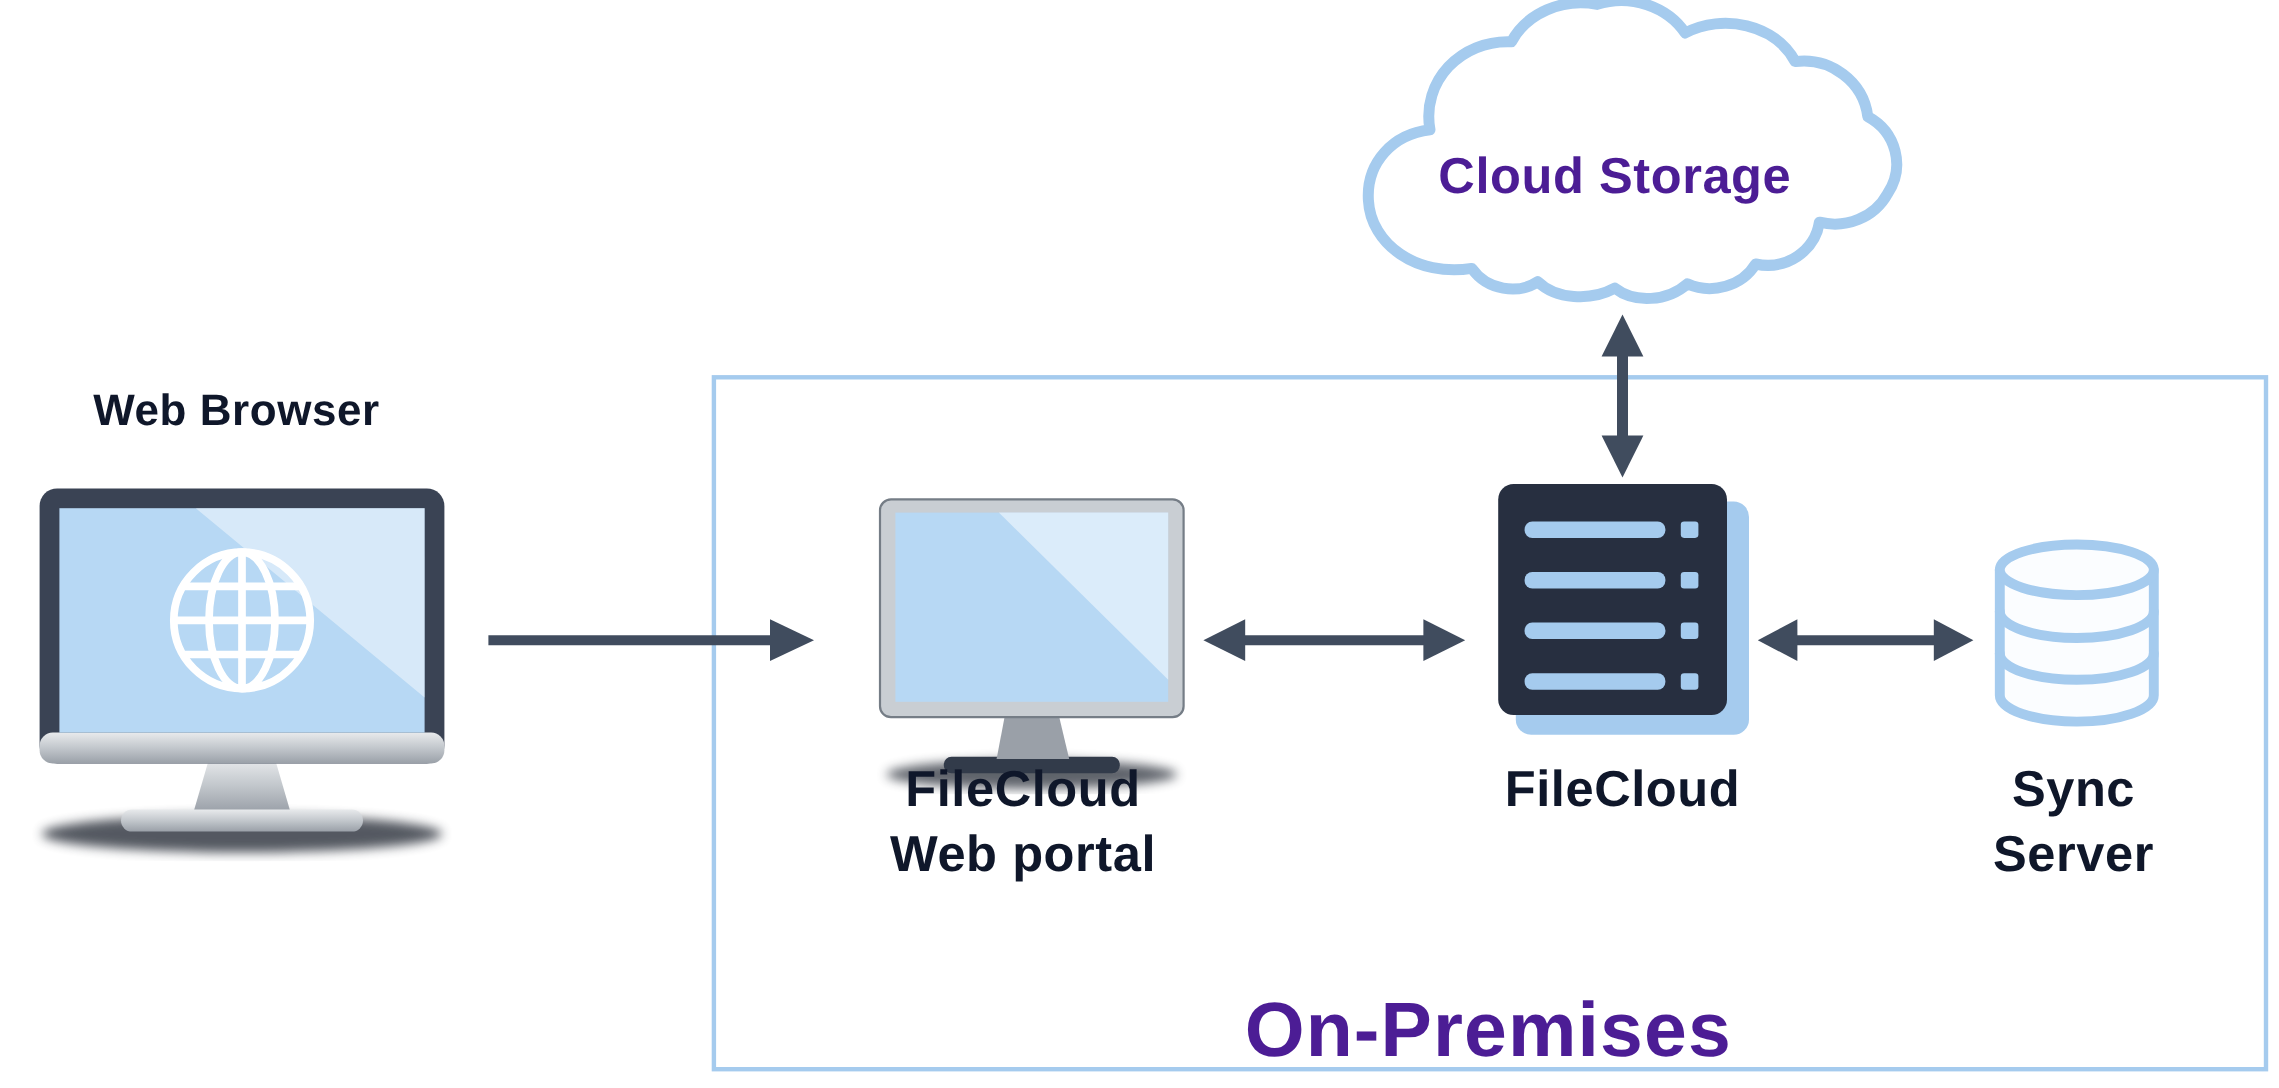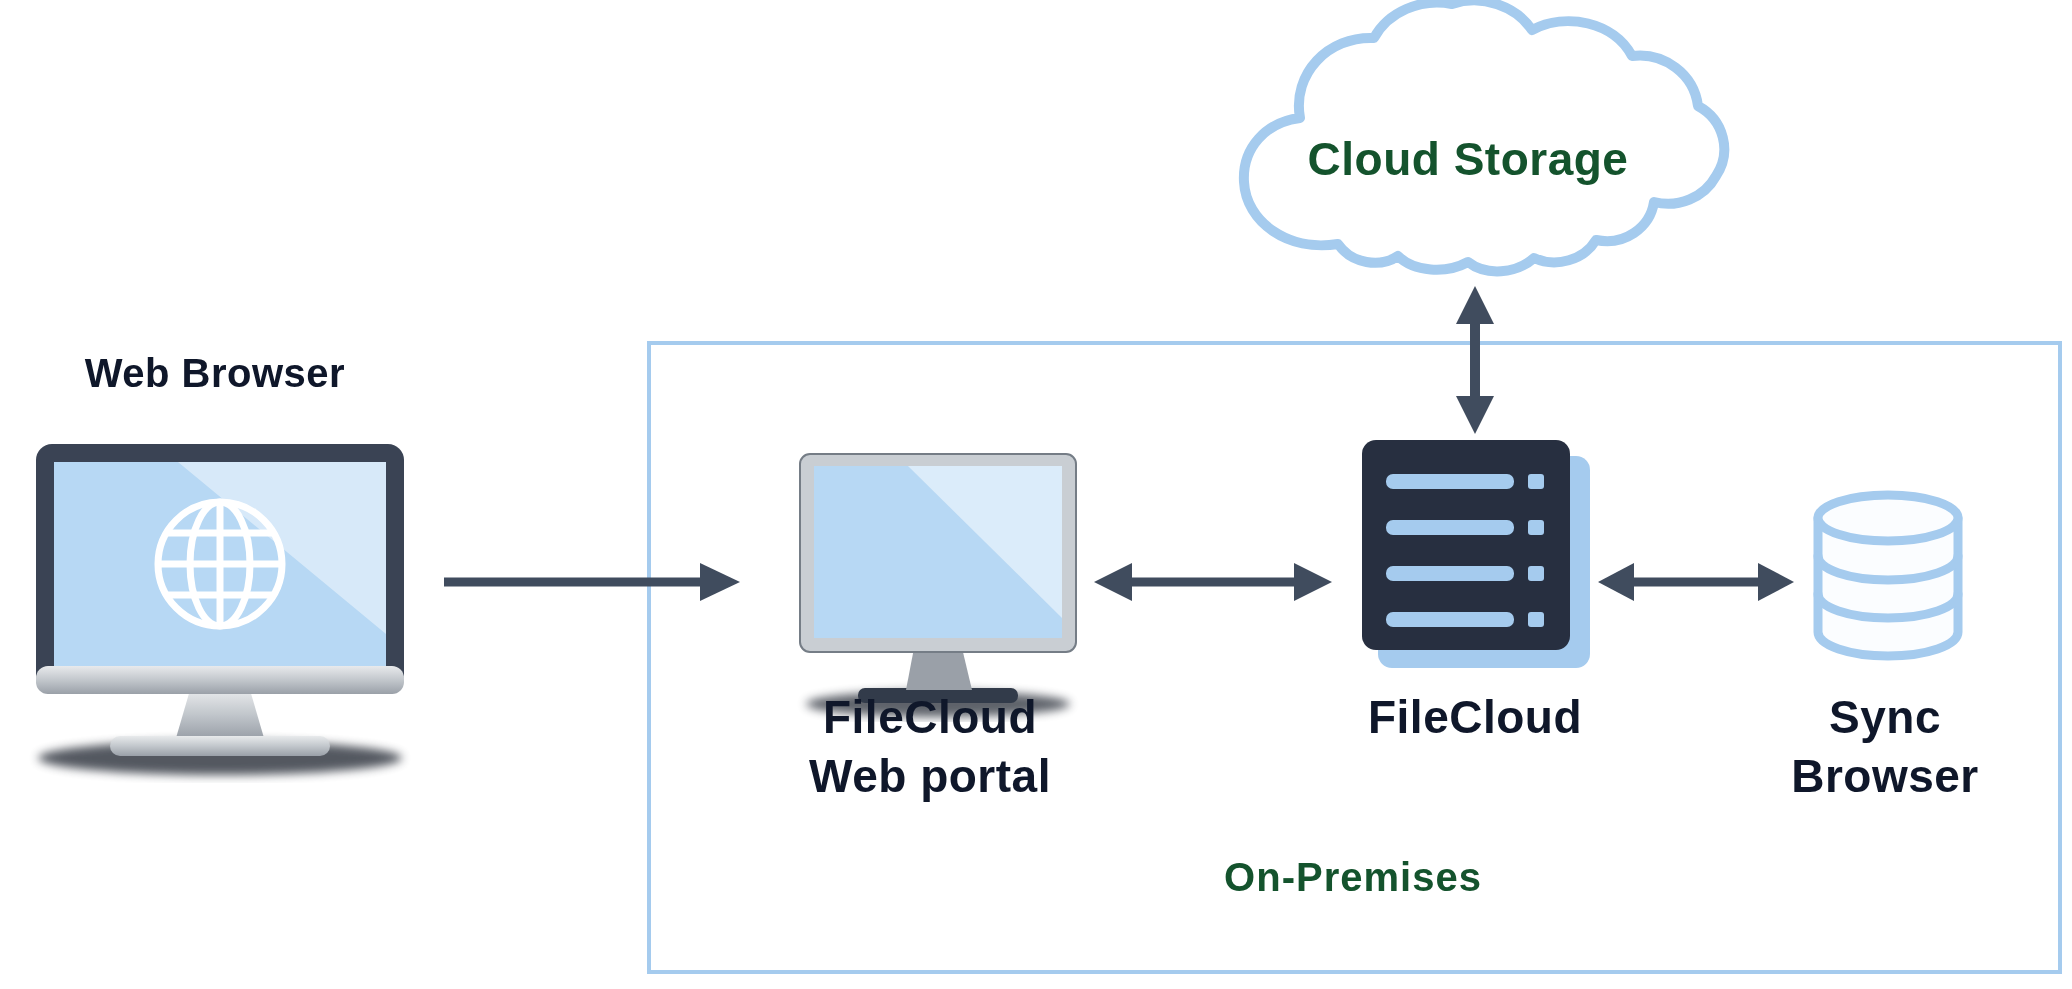--- a/index.html
+++ b/index.html
@@ -12,24 +12,24 @@
   }
   .abs{position:absolute;}
   
   .lbl{
     font-weight:bold;
     color:#0f172a;
     text-align:center;
     line-height:1.28;
     letter-spacing:0.5px;
   }
-  .lbl-blue{color:#14532d;}
+  .lbl-blue{color:#4c1d95;}
   .cloud-label{font-size:46px;}
   .node-label{font-size:46px;}
-  .onprem-label{font-size:40px;letter-spacing:1px;}
+  .onprem-label{font-size:70px;letter-spacing:1px;margin-top:40px;}
   
   .onprem-box{
     left:647px;top:341px;width:1415px;height:633px;
     border:4px solid #A5CBEE;
     box-sizing:border-box;
     background:transparent;
   }
   .soft-shadow{filter:blur(5px);}
 </style>
 </head>
@@ -143,18 +143,18 @@
   <svg class="abs" style="left:1806px;top:490px;" width="164" height="172" viewBox="0 0 164 172">
     <g stroke="#A5CBEE" stroke-width="9" fill="#FBFDFF" stroke-linecap="round">
       <path d="M12 28 L12 142 A 70 24 0 0 0 152 142 L152 28" fill="#FBFDFF"></path>
       <ellipse cx="82" cy="28" rx="70" ry="23"></ellipse>
       <path d="M12 66 A 70 24 0 0 0 152 66" fill="none"></path>
       <path d="M12 104 A 70 24 0 0 0 152 104" fill="none"></path>
     </g>
   </svg>
   <div class="abs lbl node-label" style="left:1790px;top:688px;width:190px;">
     <div>Sync</div>
-    <div>Browser</div>
+    <div>Server</div>
   </div>
 
   <div class="abs lbl lbl-blue onprem-label" style="left:1103px;top:852px;width:500px;">On-Premises</div>
 
 </div>
 
 </body></html>

